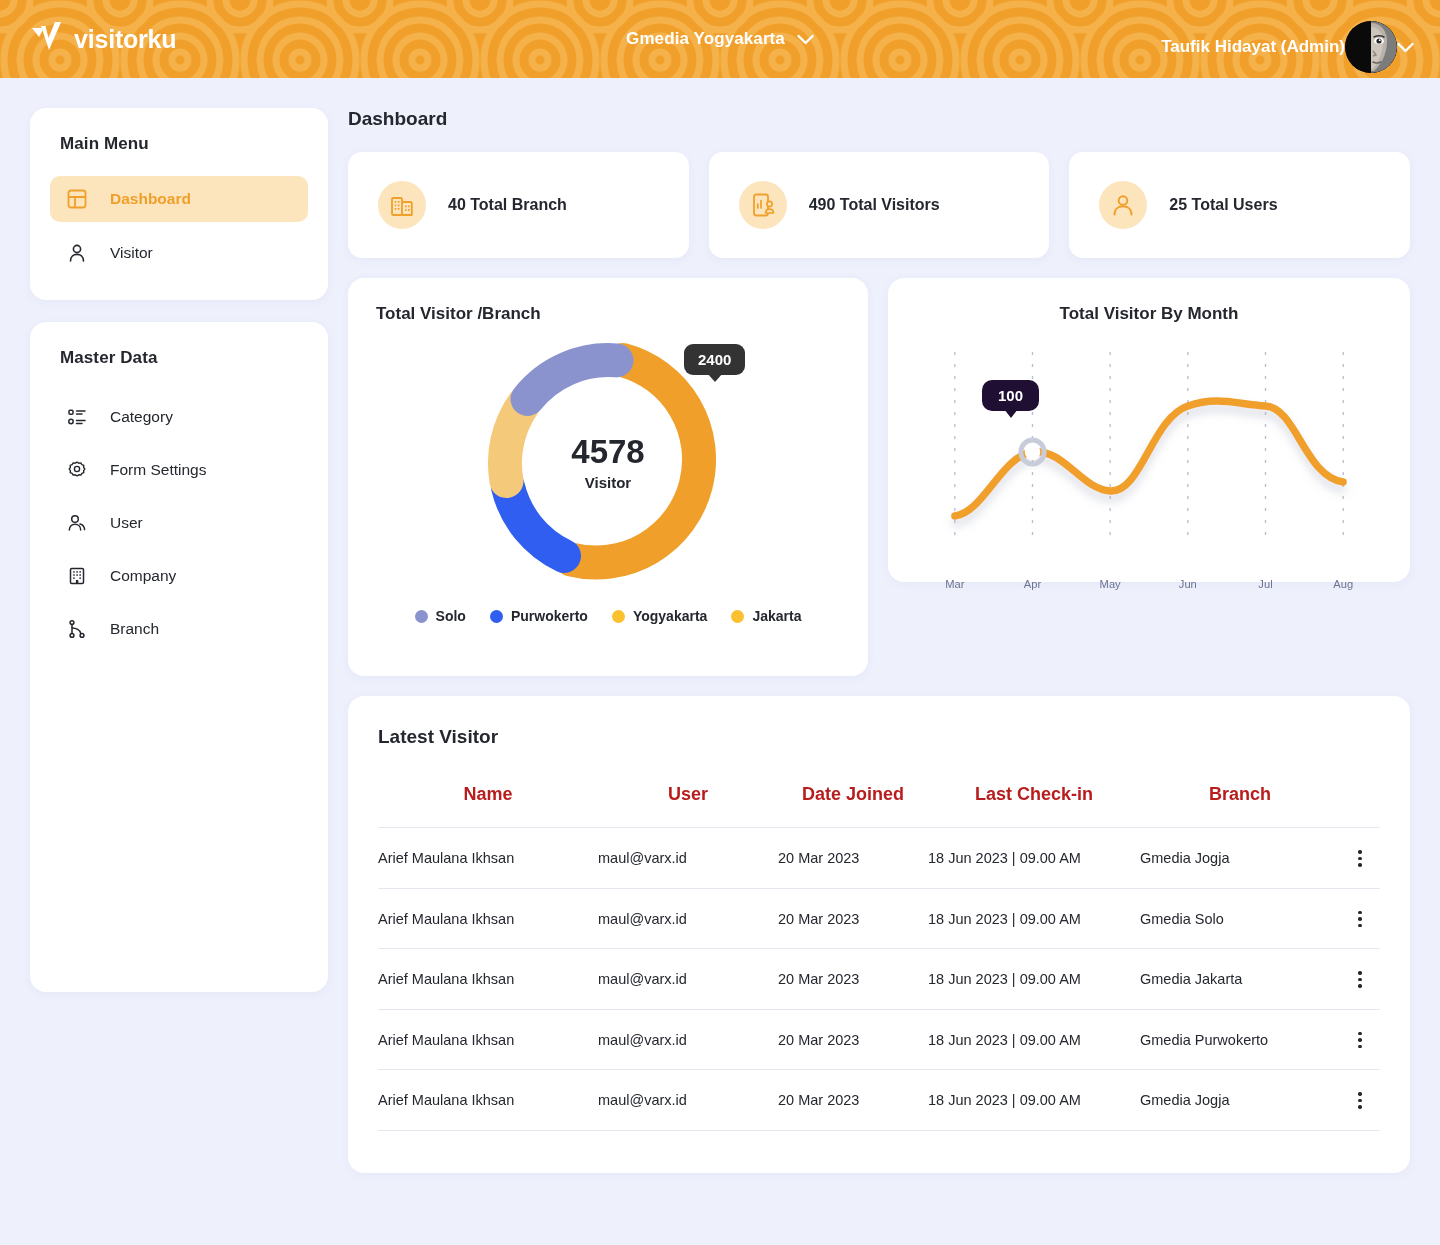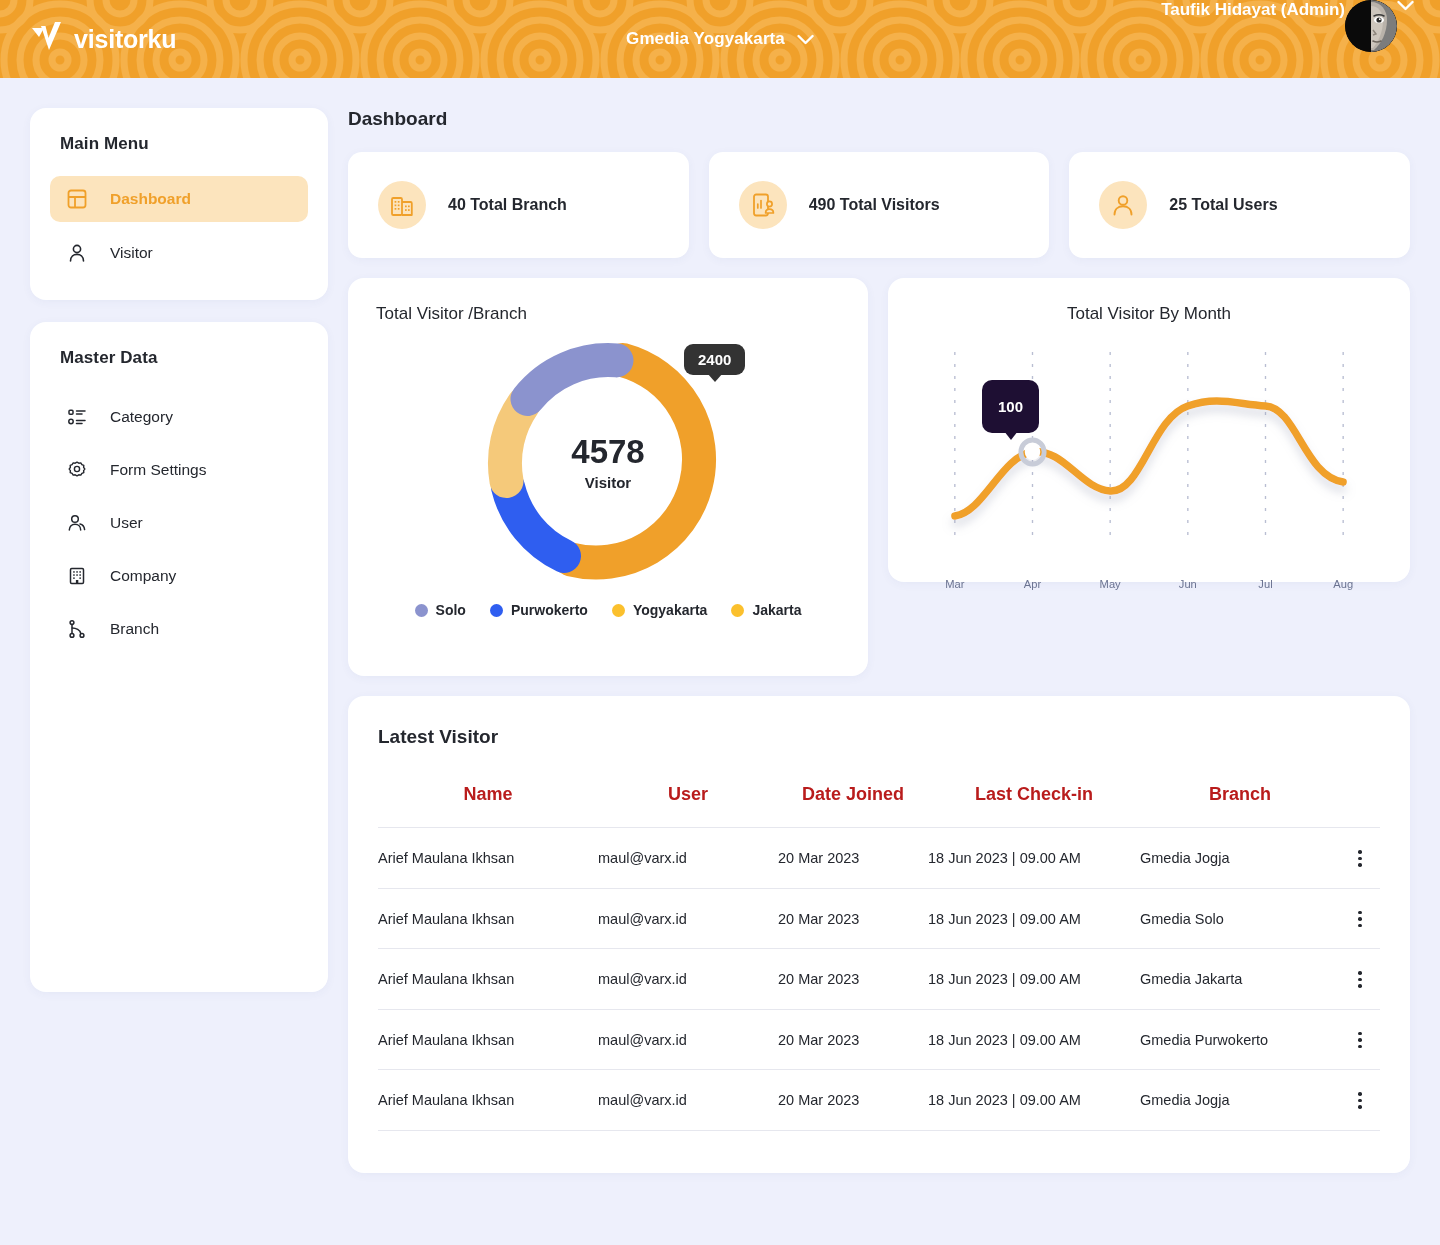--- a/index.html
+++ b/index.html
@@ -35,21 +35,21 @@
   .brand-name {
     color: #ffffff; font-size: 25px; font-weight: 700; letter-spacing: -0.2px;
   }
   .header-center {
     position: absolute; left: 50%; transform: translateX(-50%);
     display: flex; align-items: center; gap: 12px; z-index: 2;
   }
   .company-name { color: #fff; font-size: 17px; font-weight: 700; letter-spacing: 0.1px; }
   .header-right {
     position: absolute; right: 26px; top: 0; height: 94px;
-    display: flex; gap: 0; z-index: 2;
+    display: flex; align-items: center; gap: 0; z-index: 2;
   }
   .user-name { color: #fff; font-size: 17px; font-weight: 600; }
   .avatar {
     width: 52px; height: 52px; border-radius: 50%;
     overflow: hidden; background: #0d0d0d; position: relative; flex: none;
   }
   .chev { display: block; }
 
   
   .body-wrap { display: flex; padding: 30px 30px 0 30px; gap: 20px; align-items: flex-start; }
@@ -89,46 +89,46 @@
   .stat-icon {
     width: 48px; height: 48px; border-radius: 50%; background: #fce4bd;
     display: flex; align-items: center; justify-content: center; flex: none;
   }
   .stat-label { font-size: 16px; font-weight: 600; color: #24272e; }
 
   .charts { display: flex; gap: 20px; margin-top: 20px; }
   .chart-card { background: #fff; border-radius: 16px; box-shadow: 0 2px 10px rgba(60,70,130,0.05); padding: 26px 28px 22px 28px; }
   .chart-card.donut-card { width: 520px; flex: none; height: 398px; }
   .chart-card.line-card { flex: 1; height: 304px; text-align: center; }
-  .chart-title { font-size: 17px; font-weight: 400; color: #24272e; }
+  .chart-title { font-size: 17px; font-weight: 700; color: #24272e; }
 
   .donut-wrap { position: relative; height: 270px; display: flex; align-items: center; justify-content: center; margin-top: 4px; }
   .donut-center { position: absolute; text-align: center; top: 50%; left: 50%; transform: translate(-50%,-50%); }
   .donut-total { font-size: 33px; font-weight: 700; color: #24272e; line-height: 1.1; }
   .donut-sub { font-size: 15px; font-weight: 700; color: #24272e; margin-top: 4px; }
   .tooltip-dark {
     position: absolute; background: #333333; color: #fff;
     font-size: 15px; font-weight: 600; border-radius: 9px;
     padding: 7px 14px;
   }
   .tooltip-dark::after {
     content: ""; position: absolute; left: 50%; bottom: -7px;
     transform: translateX(-50%);
     border-left: 8px solid transparent; border-right: 8px solid transparent;
     border-top: 9px solid #333333;
   }
-  .legend { display: flex; justify-content: center; gap: 24px; margin-top: 4px; }
+  .legend { display: flex; justify-content: center; gap: 24px; margin-top: 10px; }
   .legend-item { display: flex; align-items: center; gap: 8px; font-size: 14px; font-weight: 600; color: #24272e; }
   .legend-dot { width: 13px; height: 13px; border-radius: 50%; flex: none; }
 
   .line-wrap { position: relative; margin-top: 10px; height: 290px; }
   .tooltip-navy {
     position: absolute; background: #1e0f33; color: #fff;
     font-size: 15px; font-weight: 600; border-radius: 10px;
-    padding: 18px 16px;
+    padding: 7px 16px;
   }
   .tooltip-navy::after {
     content: ""; position: absolute; left: 50%; bottom: -7px;
     transform: translateX(-50%);
     border-left: 7px solid transparent; border-right: 7px solid transparent;
     border-top: 9px solid #1e0f33;
   }
 
   
   .table-card {

